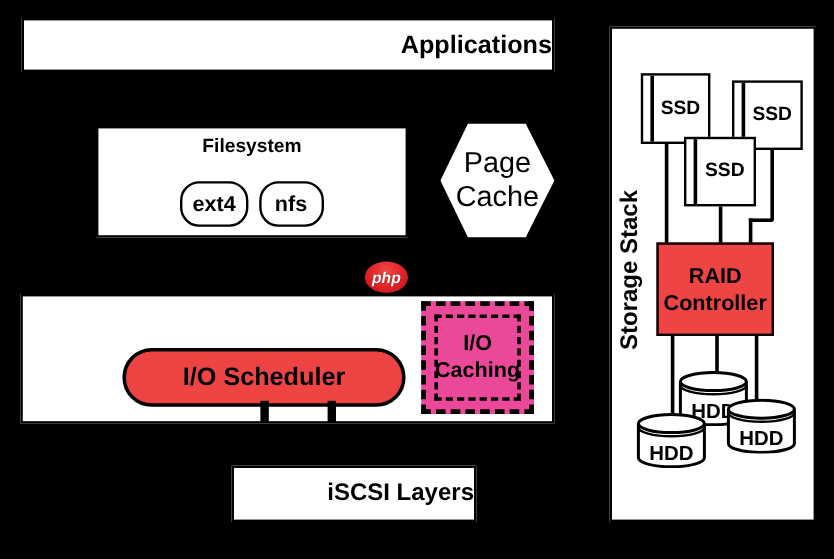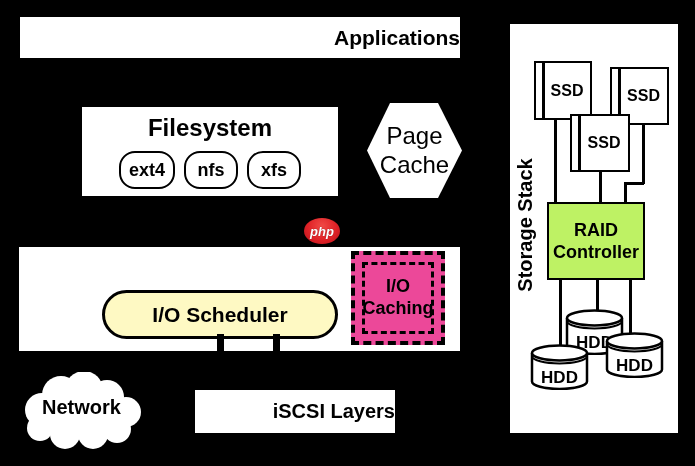--- a/index.html
+++ b/index.html
@@ -13,21 +13,21 @@
     box-sizing:border-box;
   }
   .ctr { display:flex; align-items:center; justify-content:flex-end; text-align:center; }
   .b { font-weight:bold; }
 
   
   .apps { left:18px; top:15px; width:444px; height:45px; font-size:21px; }
 
   
   .fsbox { left:80px; top:105px; width:260px; height:93px; }
-  .fs-title { position:absolute; left:0; top:7px; width:100%; text-align:center; font-size:24px; font-weight:bold; }
+  .fs-title { position:absolute; left:0; top:7px; width:100%; text-align:center; font-size:16px; font-weight:bold; }
   .fs-row { position:absolute; left:0; top:44px; width:100%; display:flex; justify-content:center; gap:9px; }
   .fs-pill {
     height:30px; min-width:54px; padding:17px 8px; background:#fff; border:2.5px solid #000;
     border-radius:16px; box-sizing:border-box; display:flex; align-items:center; justify-content:center;
     font-size:18px; font-weight:bold;
   }
 
   
   .hexwrap { position:absolute; left:367px; top:103px; width:95px; height:95px; }
   .hexwrap svg { position:absolute; left:0; top:0; }
@@ -40,21 +40,21 @@
     border-radius:50%; display:flex; align-items:center; justify-content:center;
   }
   .php span { color:#fff; font-weight:bold; font-style:italic; font-size:13px; letter-spacing:0px;
     text-shadow:0 0 1px #7a0a10; }
 
   
   .blk { left:17px; top:245px; width:445px; height:108px; }
   .blk-title { position:absolute; left:24px; top:9px; width:400px; text-align:center; font-size:21px; font-weight:bold; }
   .sched {
     position:absolute; left:83px; top:43px; width:236px; height:49px;
-    background:#fef9c3; border:3px solid #000; border-radius:25px; box-sizing:border-box;
+    background:#ef4444; border:3px solid #000; border-radius:25px; box-sizing:border-box;
     display:flex; align-items:center; justify-content:center; font-size:21px; font-weight:bold;
   }
   .stub { position:absolute; width:7px; height:18px; background:#000; top:87px; }
   .stub1 { left:198px; } .stub2 { left:254px; }
   .cache-outer {
     position:absolute; left:332px; top:4px; width:94px; height:94px;
     border:4px dashed #000; box-sizing:border-box; background:#ec4899;
   }
   .cache-inner {
     position:absolute; left:7px; top:7px; right:7px; bottom:7px;
@@ -81,21 +81,21 @@
     position:absolute; background:#fff; border:2.5px solid #000; box-sizing:border-box;
   }
   .ssd-line { position:absolute; left:6px; top:0; bottom:0; width:2.5px; background:#000; }
   .ssd-label { position:absolute; left:8px; right:0; top:0; bottom:0; display:flex; align-items:center; justify-content:center; font-size:16px; font-weight:bold; }
   .ssd1 { left:24px; top:37px; width:58px; height:59px; z-index:1; }
   .ssd2 { left:100px; top:43px; width:59px; height:58px; z-index:1; }
   .ssd3 { left:60px; top:90px; width:60px; height:58px; z-index:2; }
   .wire { position:absolute; background:#000; }
   .raid {
     position:absolute; left:37px; top:178px; width:98px; height:78px;
-    background:#bef264; border:2.5px solid #000; box-sizing:border-box;
+    background:#ef4444; border:2.5px solid #000; box-sizing:border-box;
     display:flex; align-items:center; justify-content:center; text-align:center;
     font-size:18px; font-weight:bold; line-height:1.25; z-index:3;
   }
   .hdd { position:absolute; width:59px; height:46px; }
   .hdd svg { position:absolute; left:0; top:0; }
   .hdd-label { position:absolute; left:0; bottom:2px; width:100%; text-align:center; font-size:17px; font-weight:bold; }
   .hdd-mid   { left:55px; top:285px; z-index:4; }
   .hdd-left  { left:20px; top:320px; z-index:5; }
   .hdd-right { left:95px; top:308px; z-index:5; }
 </style>
@@ -106,21 +106,20 @@
 
   <div class="box ctr b apps">
     <span>Applications</span>
   </div>
 
   <div class="box fsbox">
     <div class="fs-title">Filesystem</div>
     <div class="fs-row">
       <div class="fs-pill">ext4</div>
       <div class="fs-pill">nfs</div>
-      <div class="fs-pill">xfs</div>
     </div>
   </div>
 
   <div class="hexwrap">
     <svg width="95" height="95" viewBox="0 0 95 95">
       <polygon points="23,0 71,0 95,47.5 71,95 23,95 0,47.5" fill="#ffffff"></polygon>
     </svg>
     <div class="hex-label ctr b">Page Cache</div>
   </div>
 
@@ -138,37 +137,20 @@
       <div class="cache-inner">
         <span>I/O Caching</span>
       </div>
     </div>
   </div>
 
   <div class="box ctr b iscsi">
     <span>iSCSI Layers</span>
   </div>
 
-  <div class="cloud">
-    <svg width="135" height="82" viewBox="0 0 135 82">
-      <g fill="#ffffff">
-        <circle cx="28" cy="38" r="17"></circle>
-        <circle cx="47" cy="23" r="19"></circle>
-        <circle cx="70" cy="18" r="19"></circle>
-        <circle cx="93" cy="25" r="17"></circle>
-        <circle cx="112" cy="40" r="15"></circle>
-        <circle cx="103" cy="57" r="14"></circle>
-        <circle cx="79" cy="62" r="15"></circle>
-        <circle cx="51" cy="62" r="15"></circle>
-        <circle cx="26" cy="56" r="13"></circle>
-        <ellipse cx="68" cy="42" rx="42" ry="22"></ellipse>
-      </g>
-    </svg>
-    <div class="cloud-label">Network</div>
-  </div>
 
   <div class="box stack">
     <div class="stack-label">Storage Stack</div>
 
     <div class="wire" style="left:44px; top:94px; width:2.5px; height:86px;"></div>
     <div class="wire" style="left:89px; top:146px; width:2.5px; height:34px;"></div>
     <div class="wire" style="left:132px; top:99px; width:2.5px; height:61px;"></div>
     <div class="wire" style="left:114px; top:158px; width:20px; height:2.5px;"></div>
     <div class="wire" style="left:114px; top:158px; width:2.5px; height:22px;"></div>
 

